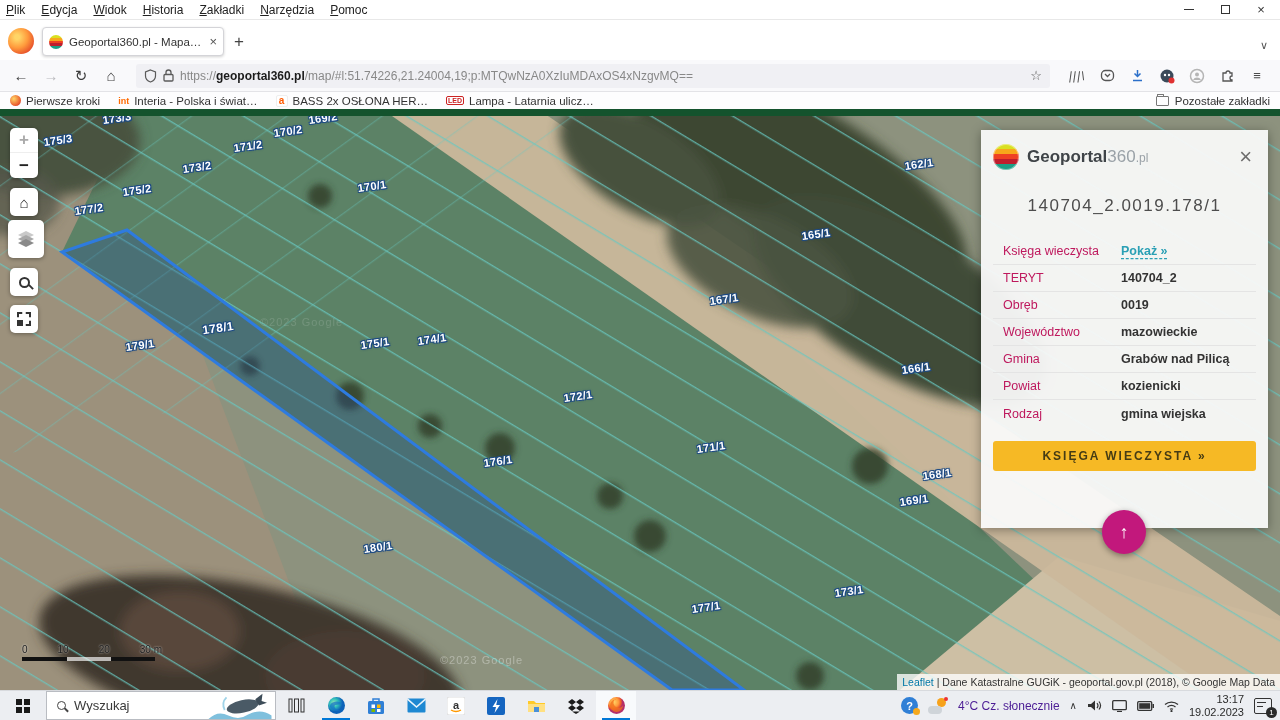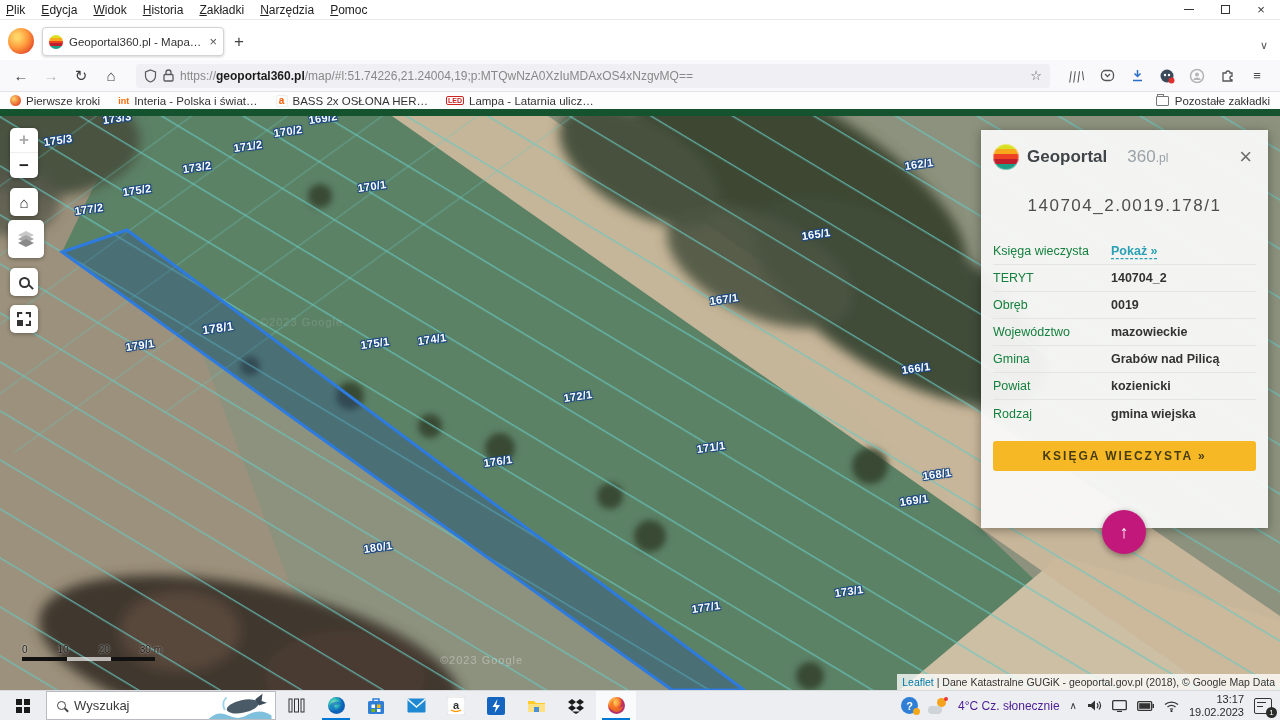--- a/index.html
+++ b/index.html
@@ -92,28 +92,28 @@
 
   
   .panel{position:absolute;right:12px;top:14px;width:287px;height:398px;background:rgba(250,250,250,.94);
     box-shadow:0 2px 10px rgba(0,0,0,.35);padding:14px 12px 0 12px;}
   .panel-head{display:flex;align-items:center;}
   .logo-globe{width:26px;height:26px;border-radius:50%;flex:none;
     background:linear-gradient(180deg,#d9e021 0 18%,#f7a81b 18% 38%,#ef4123 38% 58%,#bf1e2d 58% 76%,#1b9e85 76% 100%);
     box-shadow:inset 0 0 0 1px rgba(255,255,255,.4);}
   .brand{margin-left:8px;font-size:17px;}
   .brand .b1{font-weight:bold;color:#3f4448;}
-  .brand .b2{color:#9aa2a8;padding-left:20px;}
+  .brand .b2{color:#9aa2a8;}
   .brand .b3{color:#9aa2a8;font-size:12px;}
   .panel-close{margin-left:auto;color:#6d6d6d;font-size:22px;line-height:1;padding:0 4px;}
   .parcel-id{margin-top:26px;text-align:center;font-size:17px;letter-spacing:1.5px;color:#4d4d4d;}
   #rows{margin-top:22px;}
   .prow{display:flex;align-items:center;min-height:27px;border-bottom:1px solid #e4e4e4;font-size:12.5px;}
   .prow:last-child{border-bottom:none;}
-  .plab{width:118px;color:#15803d;}
+  .plab{width:118px;color:#be185d;margin-left:10px;}
   .pval{font-weight:bold;color:#333;}
   .pval sup{font-size:9px;}
   .plink{color:var(--link_teal);text-decoration:underline;text-decoration-style:dashed;text-underline-offset:3px;cursor:pointer;}
   .kw-button{margin-top:14px;width:263px;height:30px;background:var(--button_yellow);border:none;border-radius:3px;
     font-weight:bold;font-size:12px;letter-spacing:2px;color:#463c14;font-family:inherit;}
   .fab{position:absolute;left:1102px;top:394px;width:44px;height:44px;border-radius:50%;background:var(--fab_pink);
     color:#fff;font-size:18px;display:flex;align-items:center;justify-content:center;box-shadow:0 2px 6px rgba(0,0,0,.4);}
 
   
   .taskbar{position:absolute;left:0;top:690px;width:1280px;height:30px;background:#eceef2;border-top:1px solid #d8dade;

